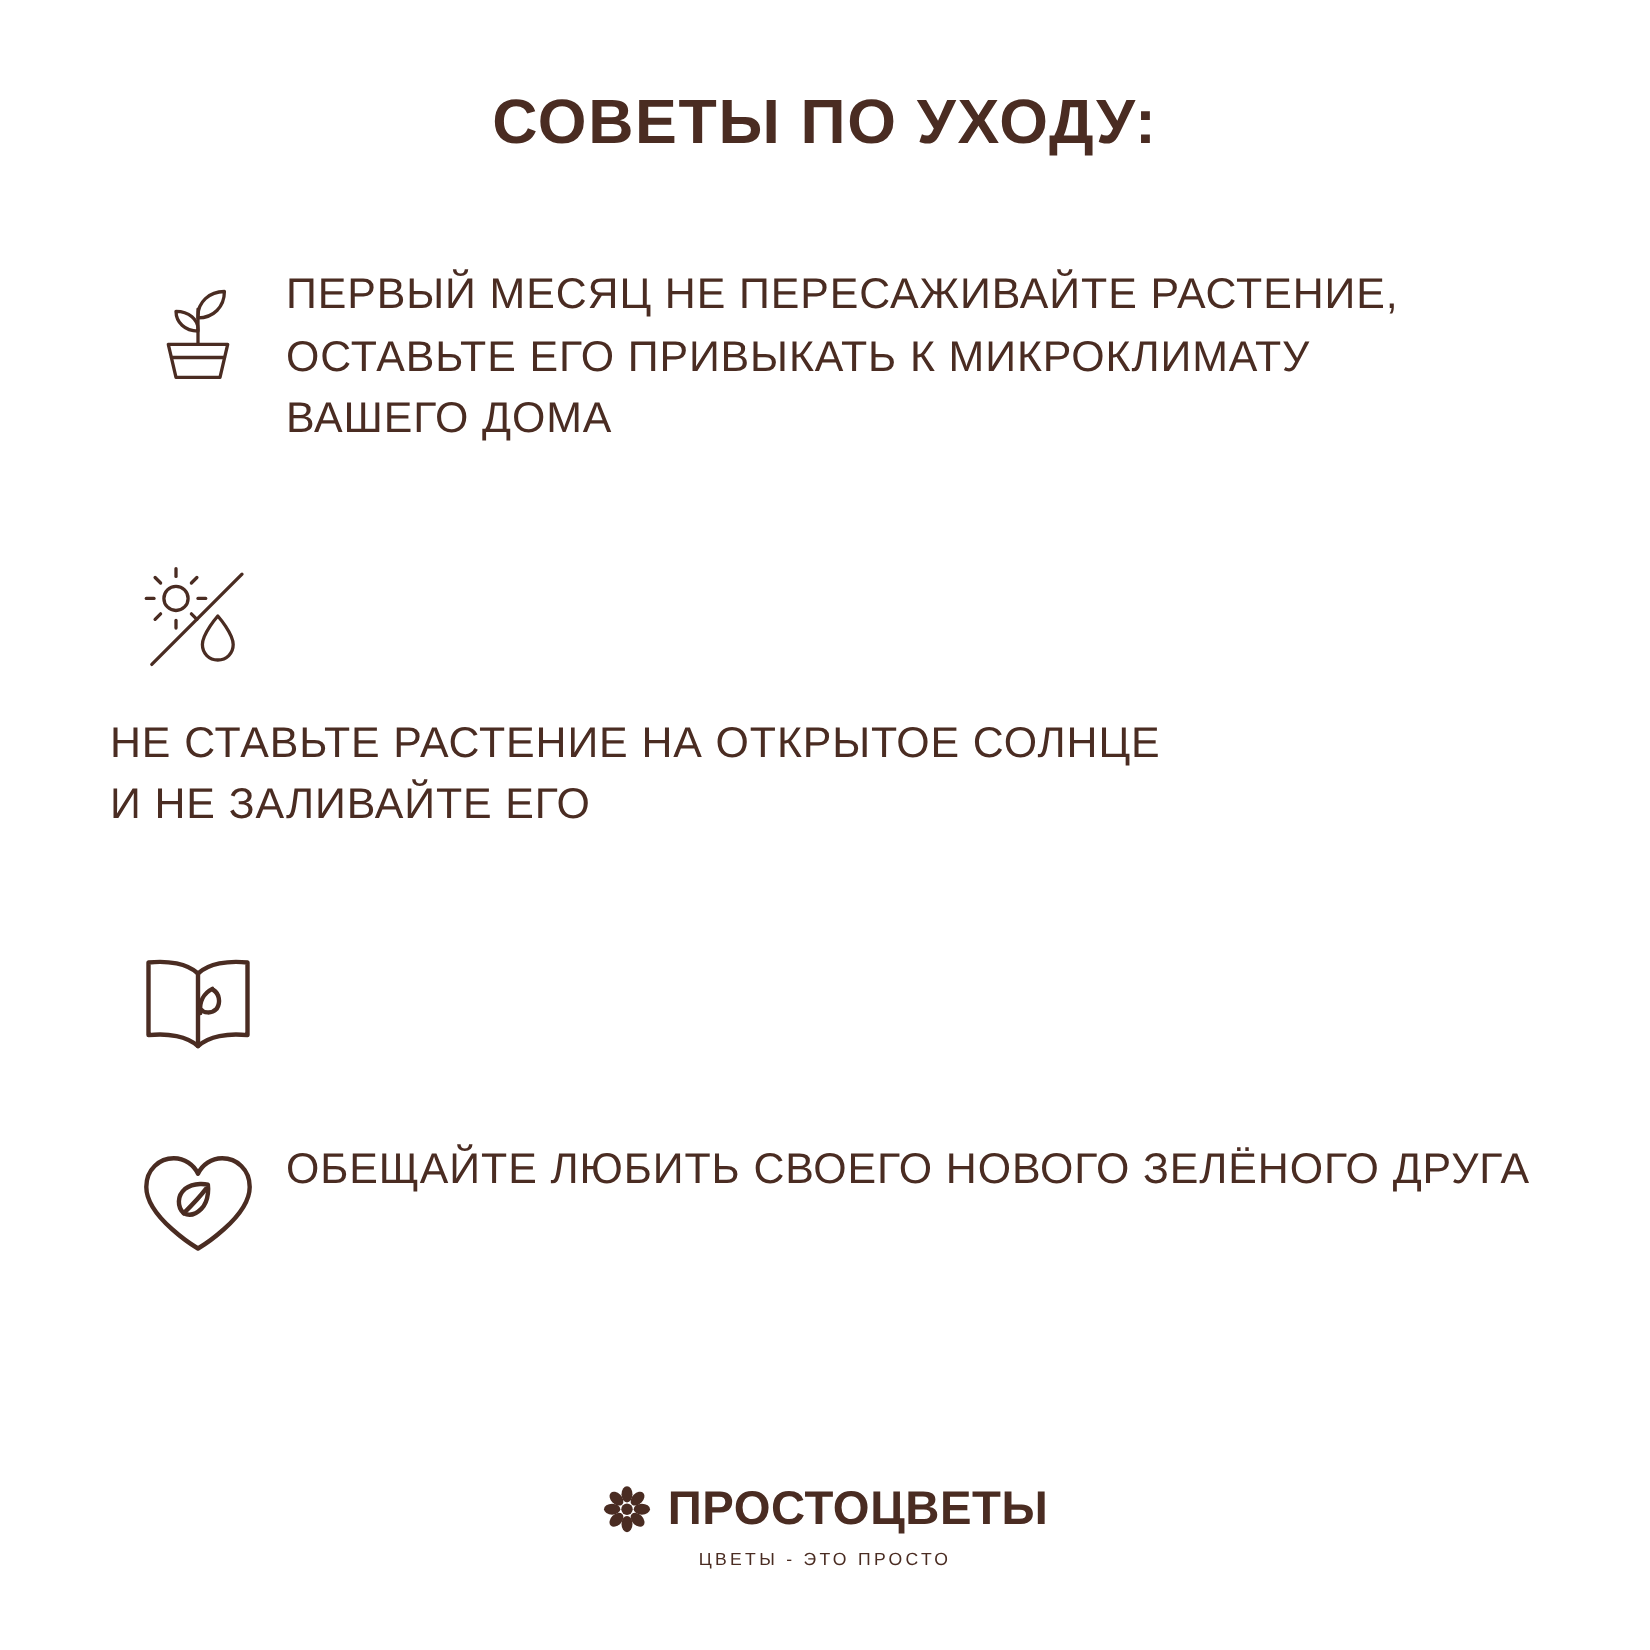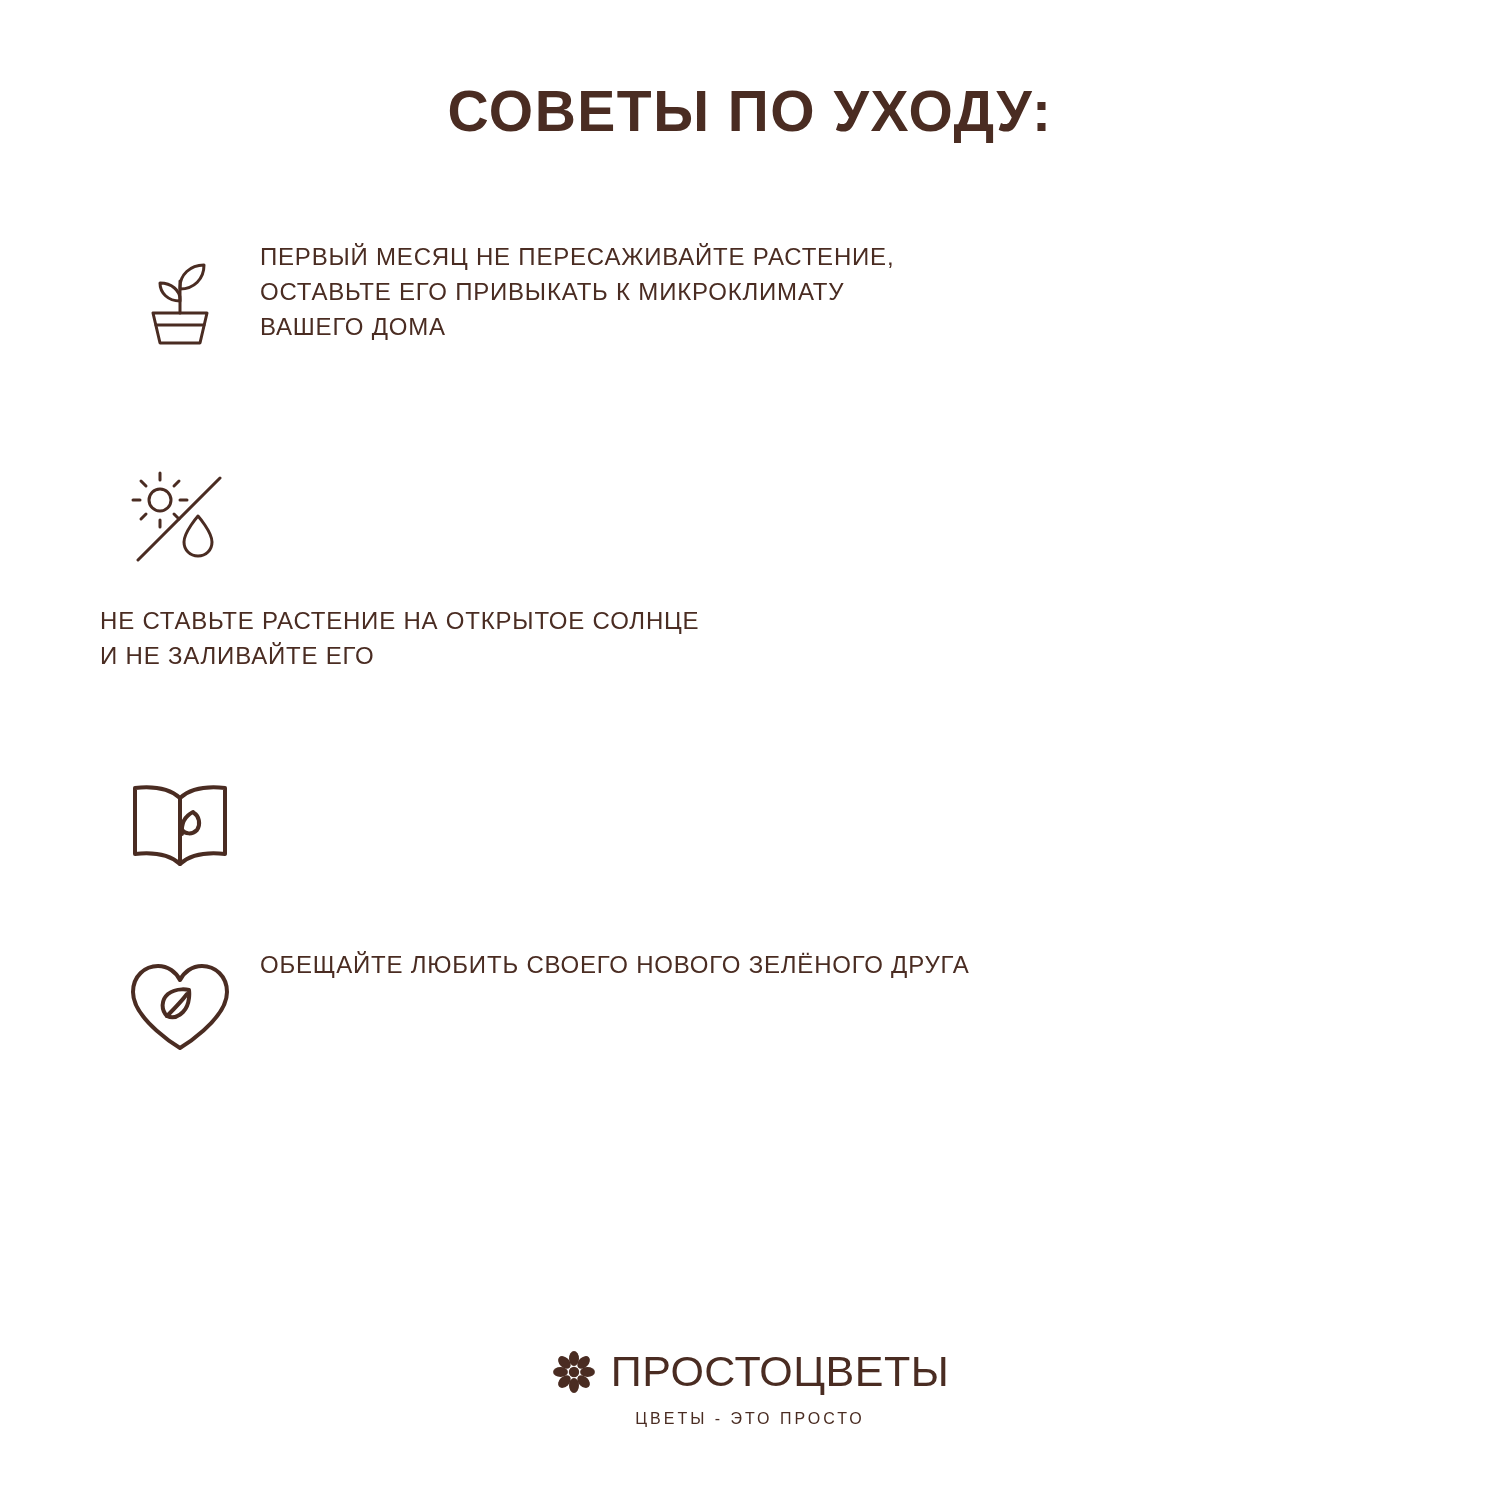--- a/index.html
+++ b/index.html
@@ -46,21 +46,21 @@
     flex: 0 0 160px;
     width: 160px;
     height: 130px;
     display: flex;
     align-items: center;
     justify-content: center;
   }
   .tip-text {
     flex: 1 1 auto;
     padding-top: 4px;
-    font-size: 24px;
+    font-size: 39px;
     line-height: 1.45;
     letter-spacing: 0.8px;
     color: #4a2c22;
     white-space: pre-line;
   }
   
   .tip-1 { margin-bottom: 74px; }
   .tip-2 { margin-bottom: 90px; flex-direction: column; }
   .tip-3 { margin-bottom: 60px; }
   .tip-2 .tip-icon, .tip-3 .tip-icon, .tip-4 .tip-icon { height: 120px; }
@@ -73,21 +73,21 @@
     text-align: center;
   }
   .brand-row {
     display: flex;
     align-items: center;
     justify-content: center;
     gap: 14px;
   }
   .brand-name {
     font-size: 43px;
-    font-weight: normal;
+    font-weight: bold;
     letter-spacing: 0.5px;
     color: #4a2c22;
   }
   .brand-tagline {
     margin-top: 14px;
     font-size: 16px;
     letter-spacing: 3px;
     color: #4a2c22;
   }
   svg { display: block; }

